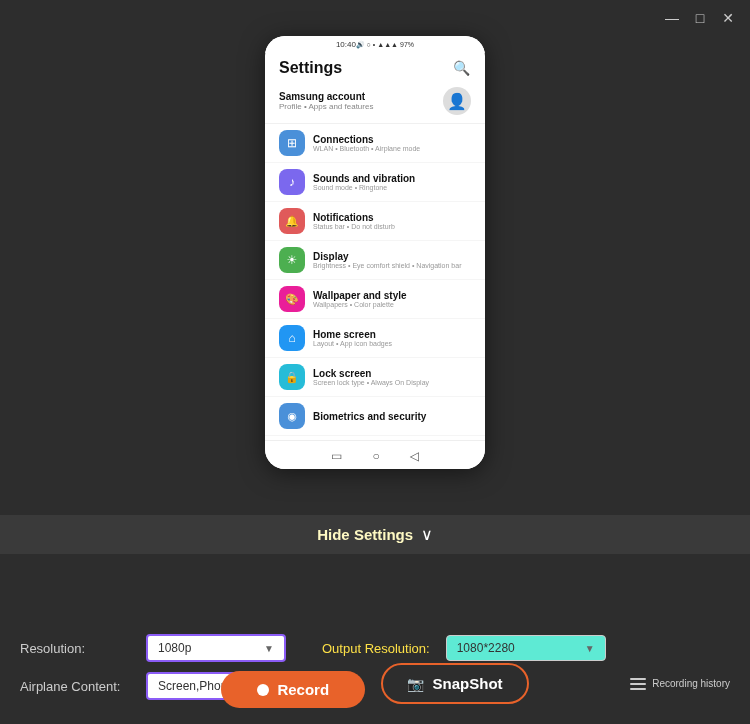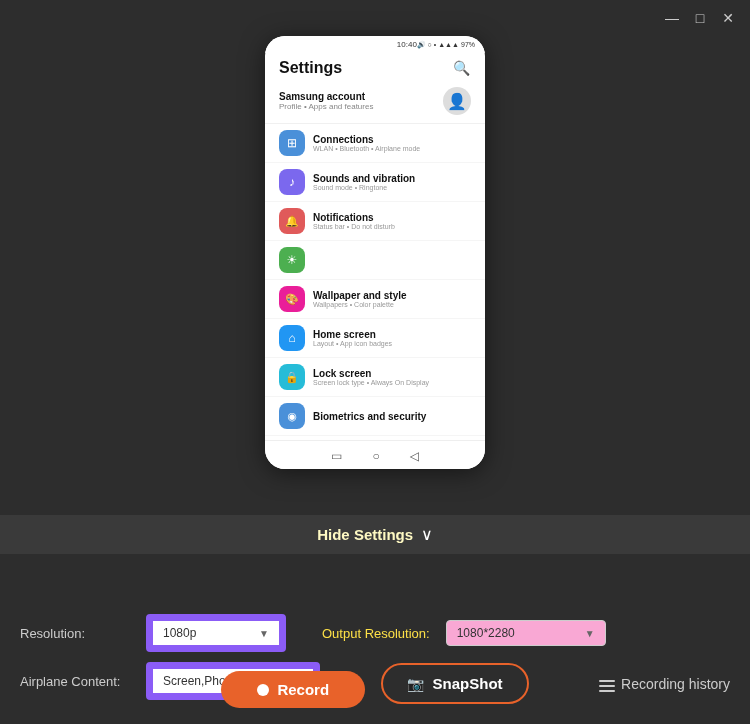--- a/index.html
+++ b/index.html
@@ -42,21 +42,21 @@
       background: #fff;
       border-radius: 20px;
       box-shadow: 0 4px 24px rgba(0,0,0,0.5);
       overflow: hidden;
     }
 
     
     .phone-status-bar {
       background: #fff;
       display: flex;
-      justify-content: flex-end;
+      justify-content: center;
       align-items: center;
       padding: 4px 10px;
       font-size: 8px;
       color: #333;
     }
     .status-right {
       display: flex;
       align-items: center;
       gap: 2px;
       font-size: 7px;
@@ -197,21 +197,21 @@
       gap: 16px;
     }
     .label-text {
       color: #ccc;
       font-size: 13px;
       white-space: nowrap;
       min-width: 110px;
     }
     .dropdown {
       background: #fff;
-      border: 7px solid #8b5cf6;
+      border: 2px solid #8b5cf6;
       border-radius: 4px;
       padding: 5px 10px;
       font-size: 12px;
       color: #333;
       display: flex;
       align-items: center;
       justify-content: space-between;
       cursor: pointer;
       min-width: 140px;
     }
@@ -220,21 +220,21 @@
       color: #666;
       margin-left: 6px;
     }
     .output-label {
       color: #fde047;
       font-size: 13px;
       white-space: nowrap;
       margin-left: 20px;
     }
     .output-dropdown {
-      background: #f9a8d4;
+      background: #5eead4;
       border: 1px solid #ccc;
       border-radius: 4px;
       padding: 5px 10px;
       font-size: 12px;
       color: #333;
       display: flex;
       align-items: center;
       justify-content: space-between;
       cursor: pointer;
       min-width: 160px;
@@ -289,25 +289,25 @@
       min-width: 140px;
       justify-content: center;
     }
     .camera-icon-btn {
       font-size: 14px;
     }
     .history-btn {
       position: absolute;
       right: 20px;
       display: flex;
-      align-items: flex-end;
+      align-items: flex-start;
       gap: 6px;
       cursor: pointer;
       color: #ccc;
-      font-size: 14px;
+      font-size: 10px;
     }
     .hamburger {
       display: flex;
       flex-direction: column;
       gap: 3px;
     }
     .hamburger span {
       display: block;
       width: 16px;
       height: 2px;
@@ -376,20 +376,24 @@
       </div>
       <div class="item-text">
         <div class="item-name">Notifications</div>
         <div class="item-sub">Status bar • Do not disturb</div>
       </div>
     </div>
 
     <div class="settings-item">
       <div class="item-icon" style="background:#4caf50;">
         <span style="color:#fff;font-size:12px;">☀</span>
+      </div>
+      <div class="item-text">
+        <div class="item-name">Display</div>
+        <div class="item-sub">Brightness • Eye comfort shield • Navigation bar</div>
       </div>
     </div>
 
     <div class="settings-item">
       <div class="item-icon" style="background:#e91e99;">
         <span style="color:#fff;font-size:11px;">🎨</span>
       </div>
       <div class="item-text">
         <div class="item-name">Wallpaper and style</div>
         <div class="item-sub">Wallpapers • Color palette</div>

